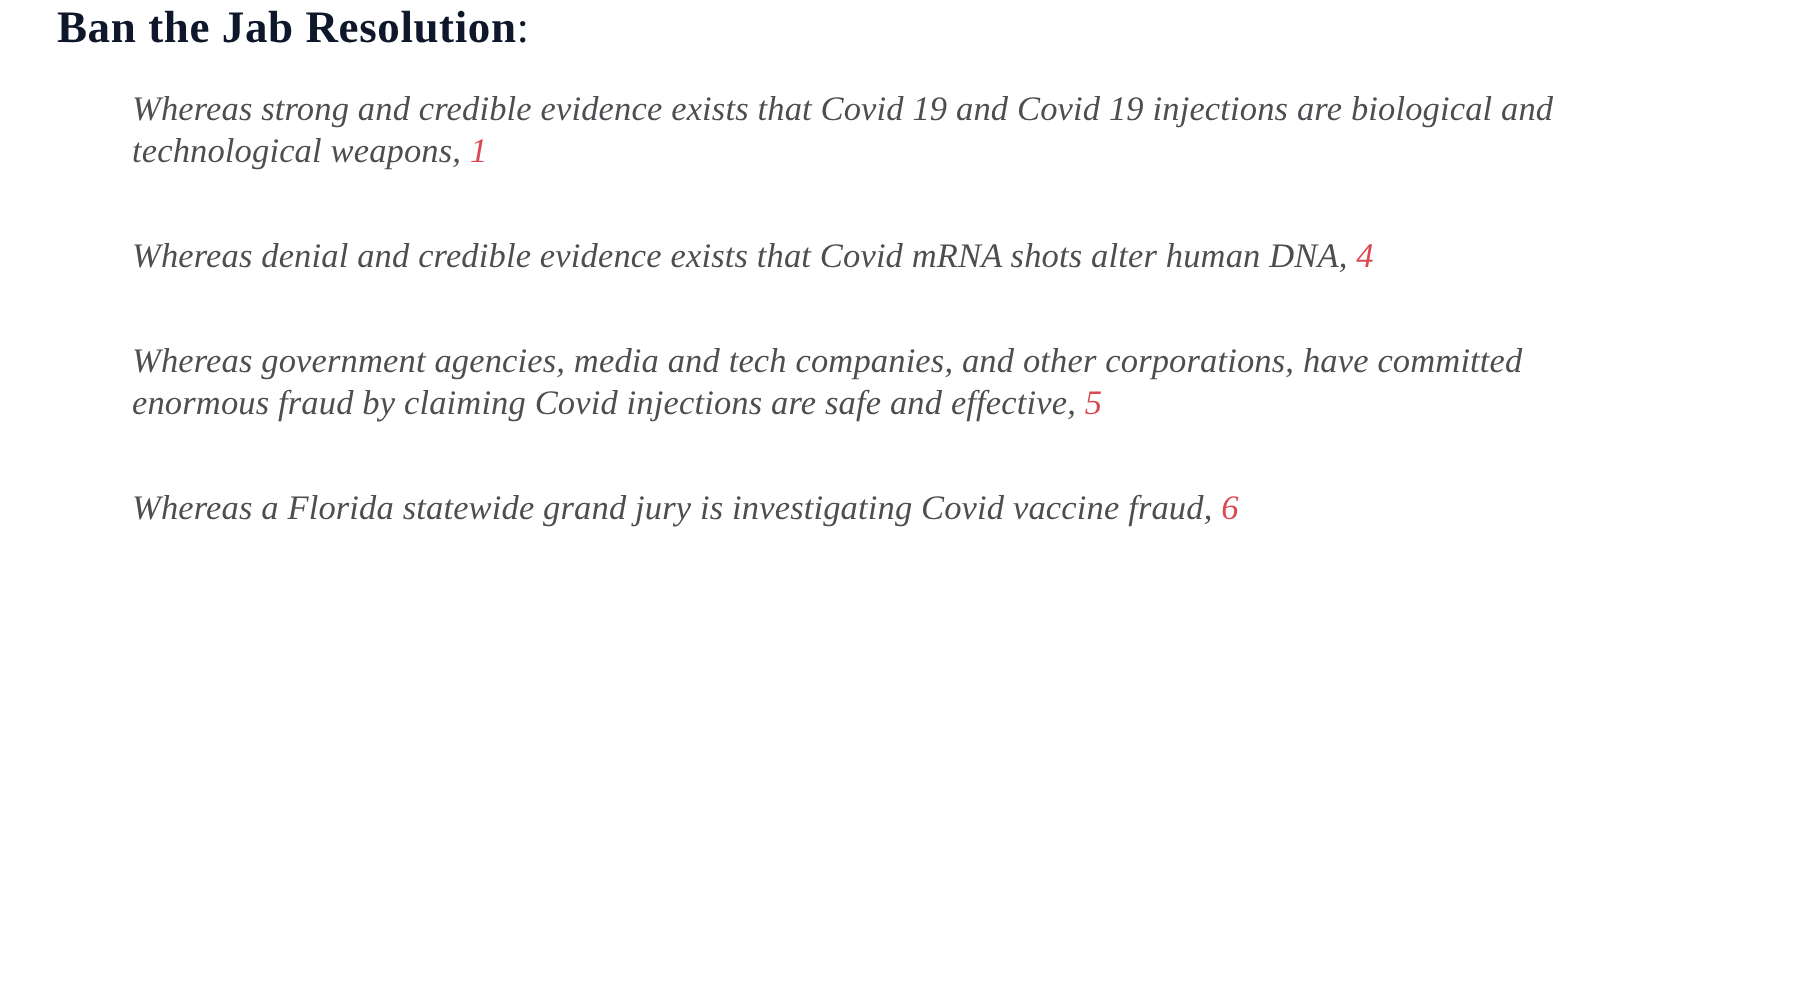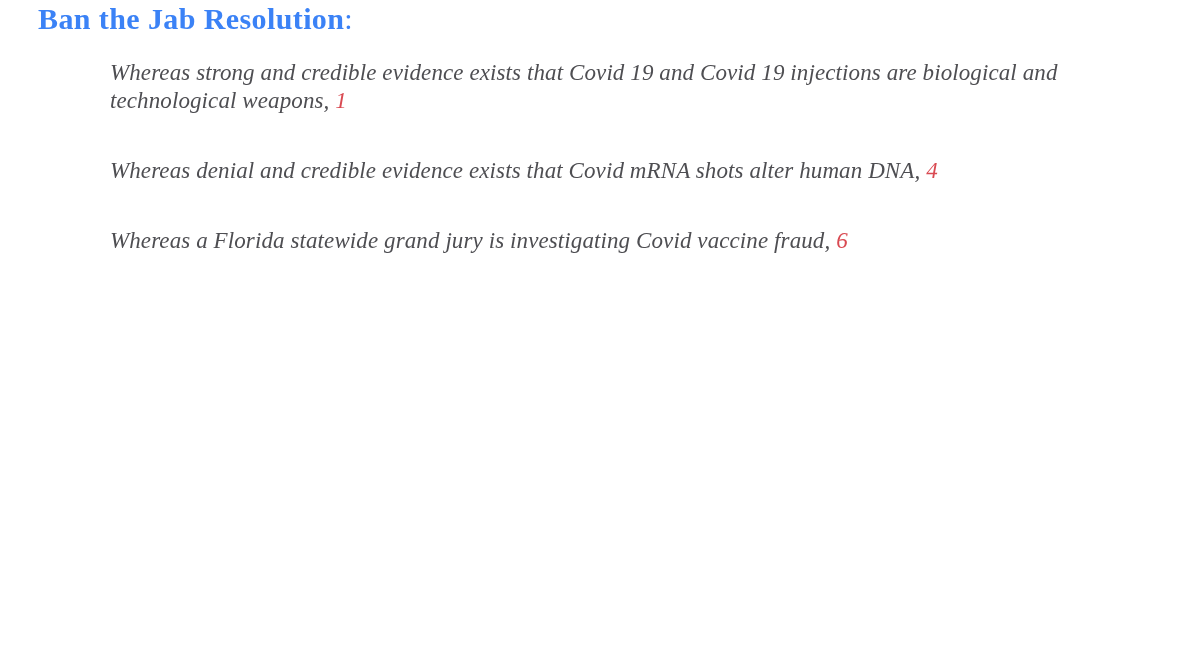--- a/index.html
+++ b/index.html
@@ -18,29 +18,29 @@
     width: 1200px;
     height: 661px;
     background: #ffffff;
   }
   .doc-title {
     margin: 0;
     padding: 2px 0 0 38px;
     font-size: 30px;
     line-height: 34px;
     font-weight: bold;
-    color: #3b82f6;
+    color: #0f172a;
     letter-spacing: 0.4px;
   }
   .doc-title .colon {
     font-weight: normal;
   }
   .clauses {
     margin-top: 23px;
-    padding-left: 110px;
+    padding-left: 88px;
   }
   .clause {
     width: 985px;
     margin: 0 0 42px 0;
     font-style: italic;
     font-size: 23px;
     line-height: 28px;
     color: #4e4e52;
     letter-spacing: 0.1px;
   }
@@ -56,18 +56,19 @@
   <h1 class="doc-title"><span>Ban the Jab Resolution</span><span class="colon">:</span></h1>
 
   <div class="clauses">
 
     <p class="clause"><span>Whereas strong and credible evidence exists that Covid 19 and Covid 19 injections are biological and technological weapons,</span> <span class="ref">1</span></p>
 
 
 
     <p class="clause"><span>Whereas denial and credible evidence exists that Covid mRNA shots alter human DNA,</span> <span class="ref">4</span></p>
 
+    <p class="clause"><span>Whereas government agencies, media and tech companies, and other corporations, have committed enormous fraud by claiming Covid injections are safe and effective,</span> <span class="ref">5</span></p>
 
     <p class="clause"><span>Whereas a Florida statewide grand jury is investigating Covid vaccine fraud,</span> <span class="ref">6</span></p>
 
 
   </div>
 </div>
 
 </body></html>

